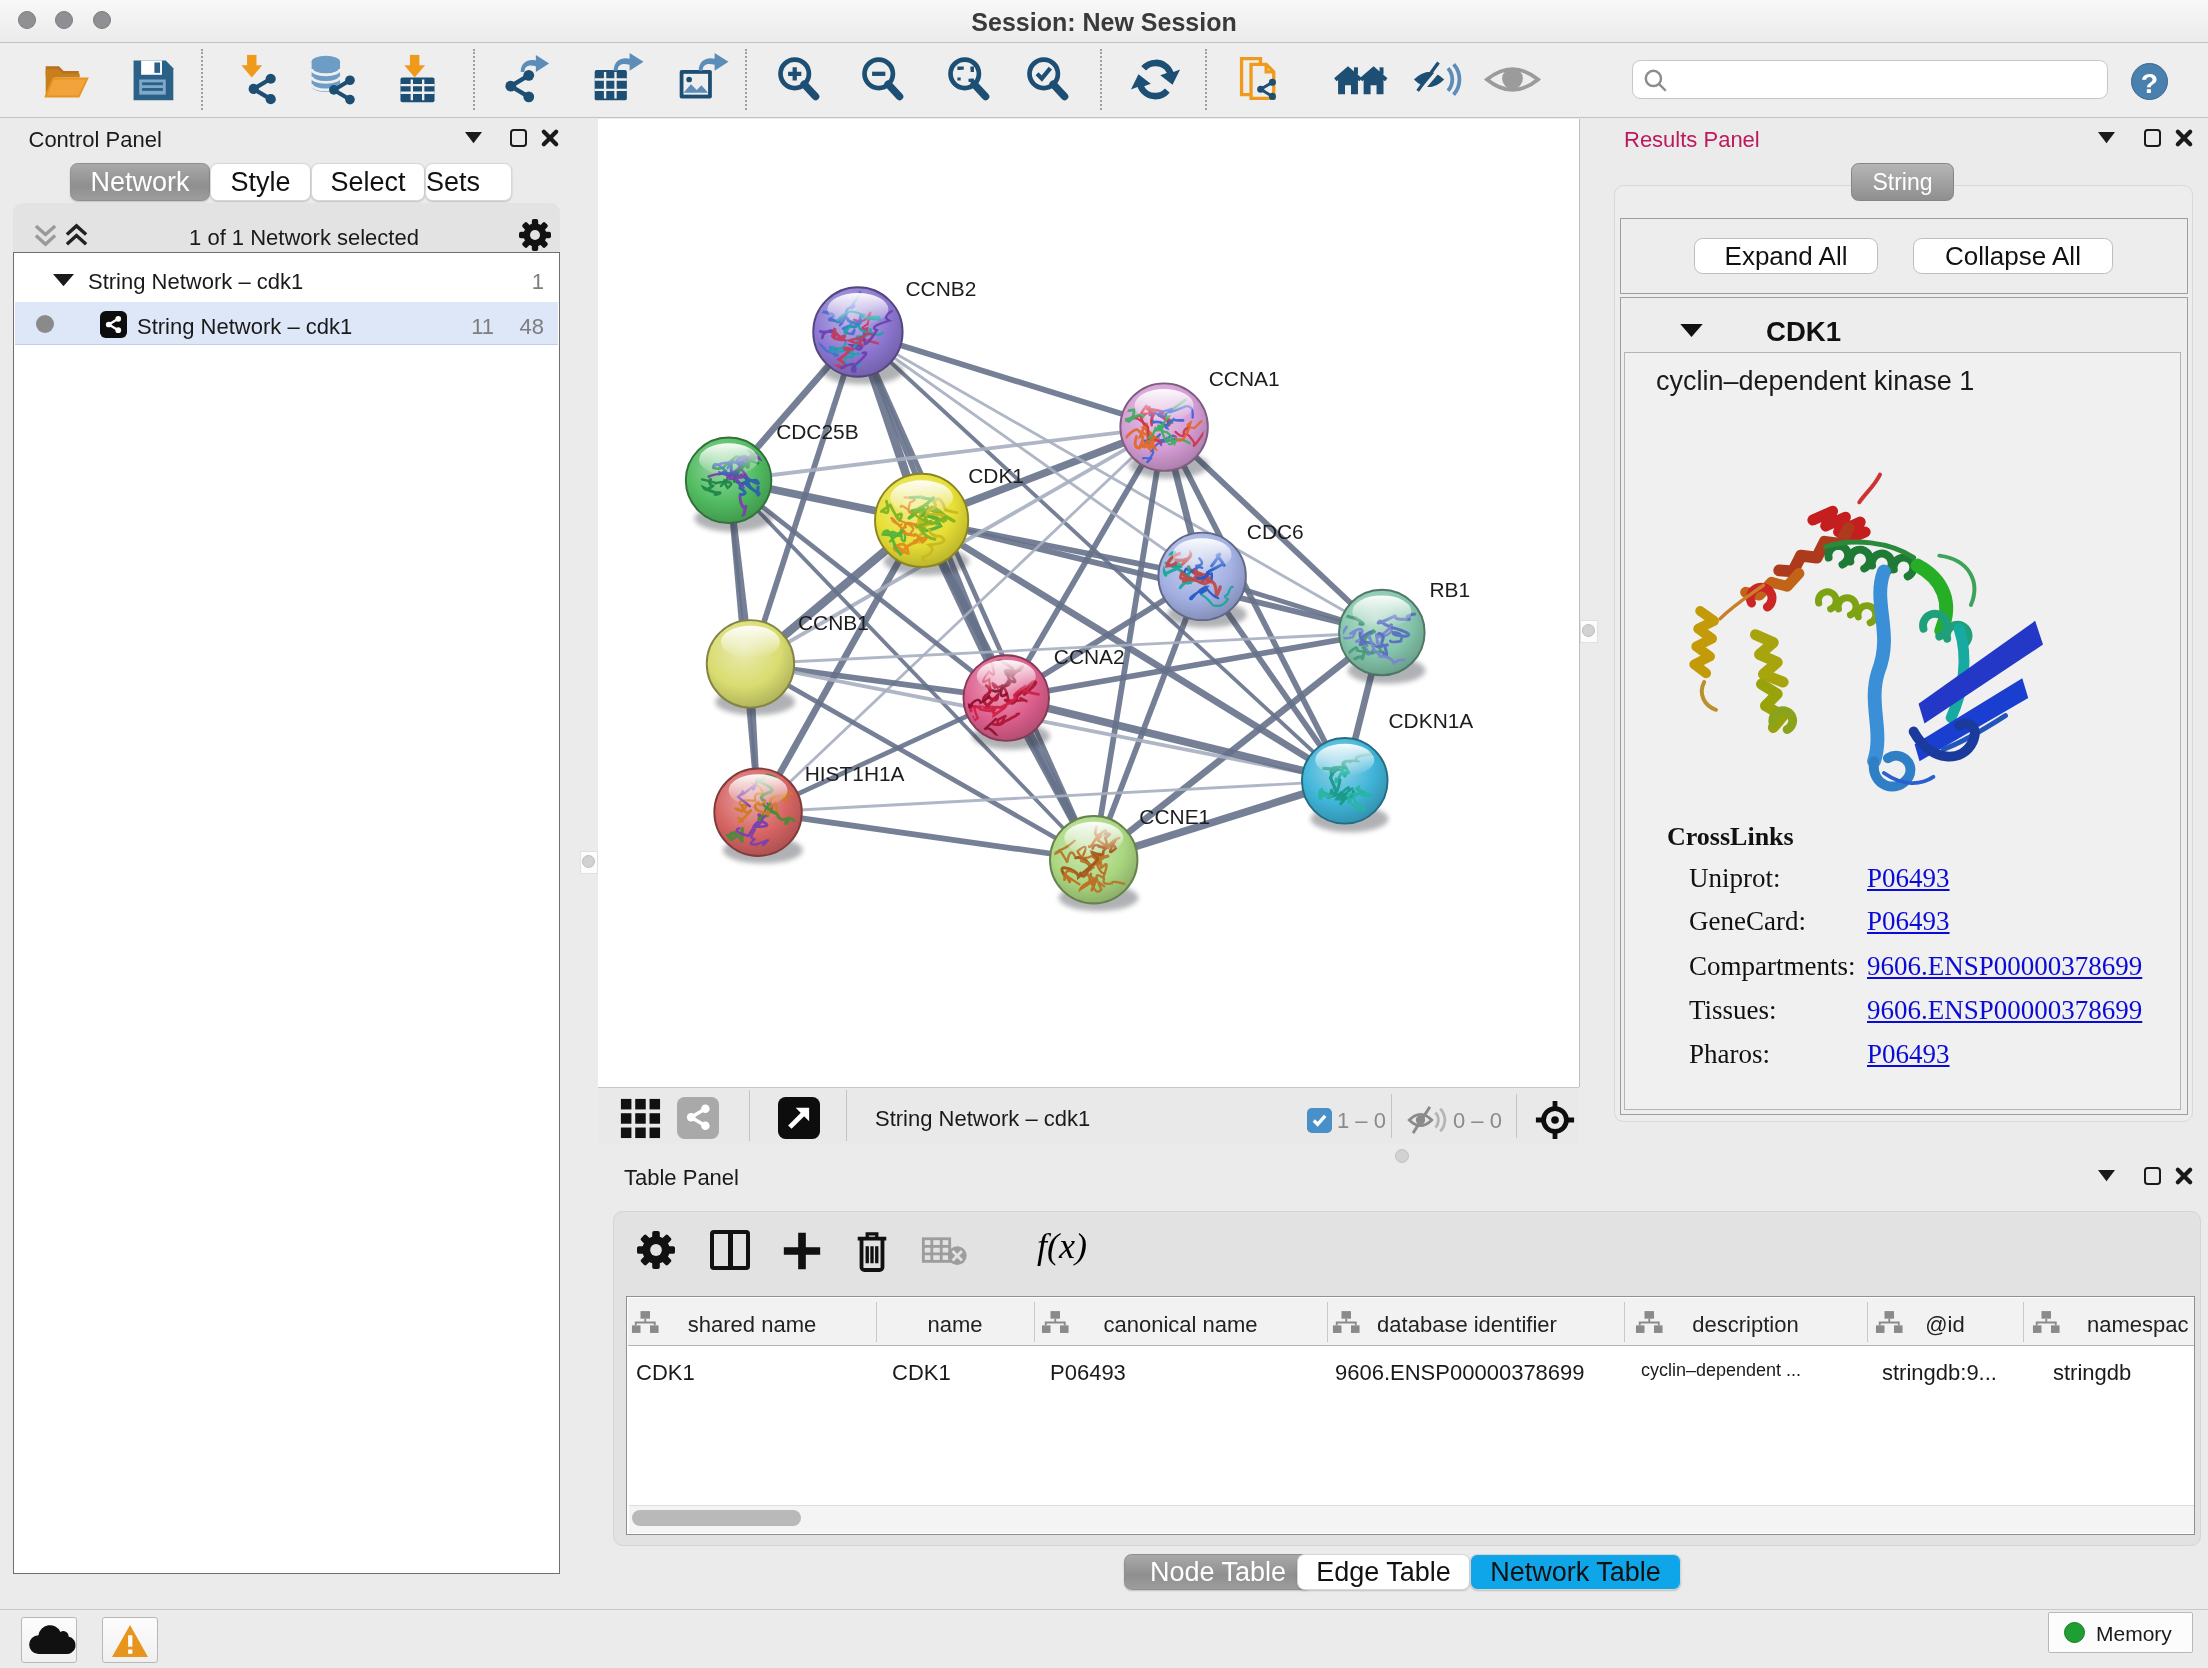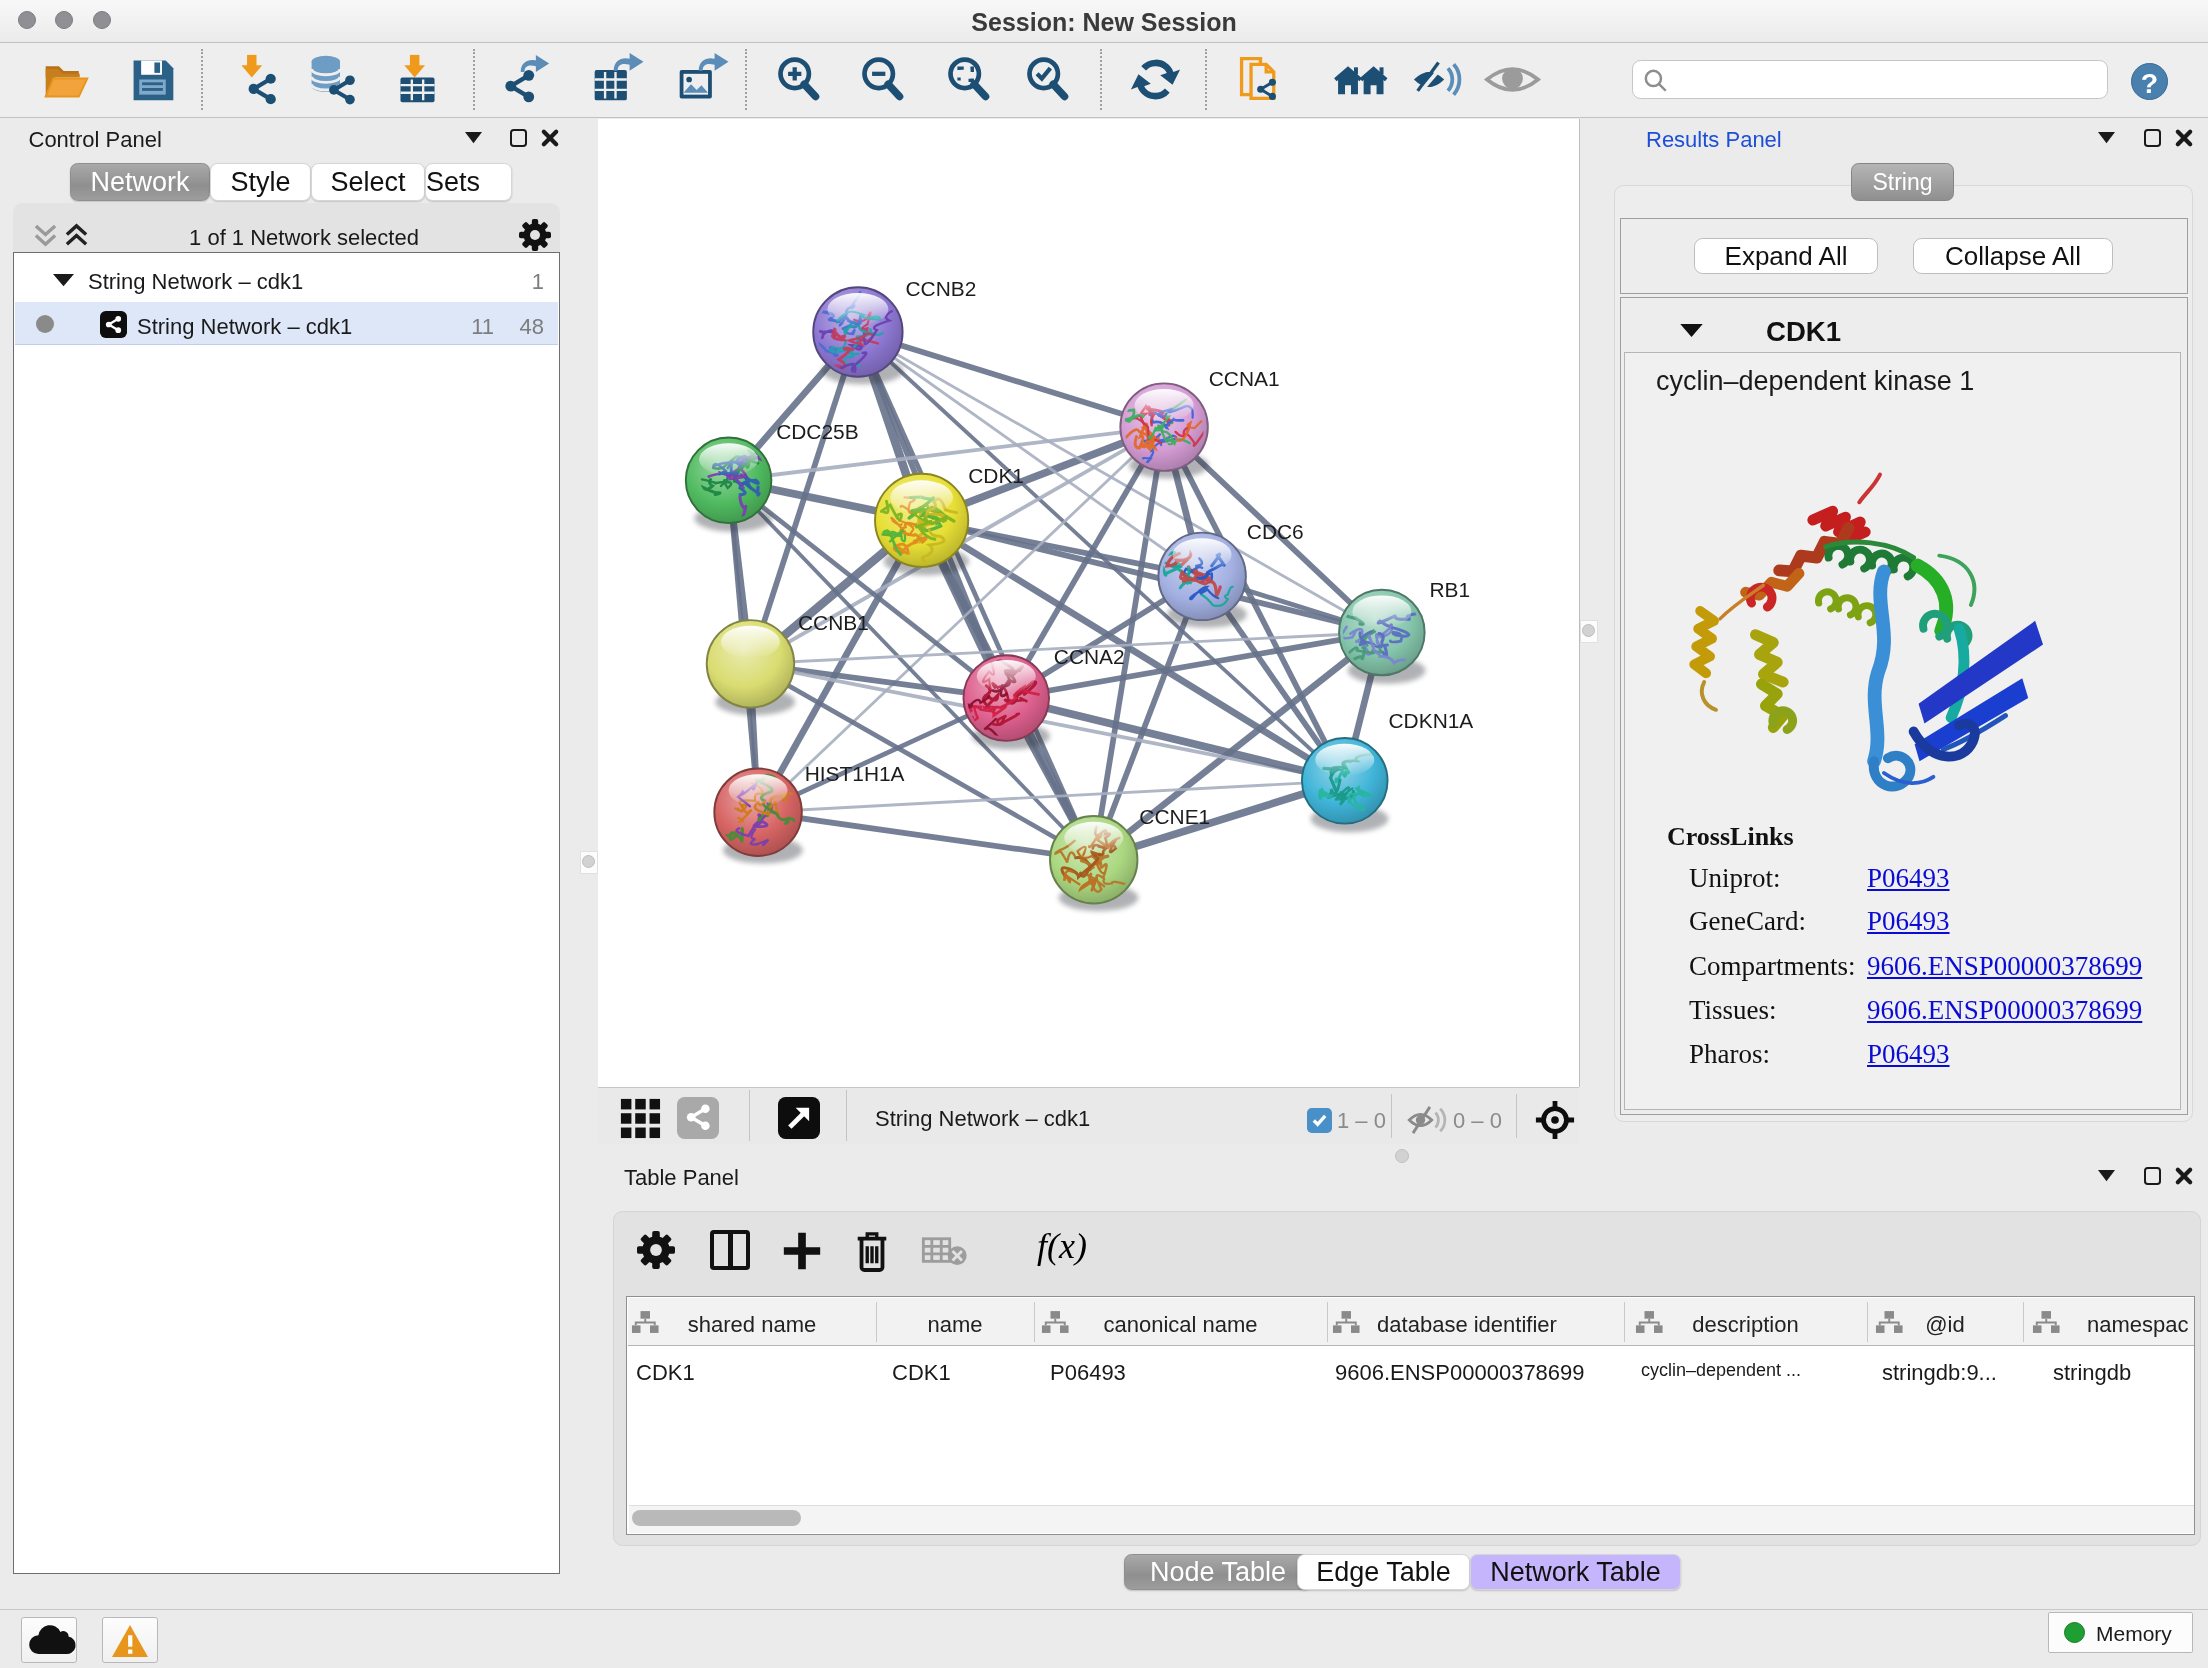--- a/index.html
+++ b/index.html
@@ -649,21 +649,21 @@
 <div class="tx" style="left:1453px;top:1108px;font-size:22px;color:#8a8a8a;font-weight:400;">0 – 0</div>
 <div class="ab" style="left:1516px;top:1094px;width:1px;height:44px;background:#c4c4c4;"></div>
 <svg class="ab" style="left:1534px;top:1099px" width="42" height="42" viewBox="0 0 44 44">
     <circle cx="22" cy="22" r="12" fill="none" stroke="#0d0d0d" stroke-width="5"></circle>
     <path d="M22 2 v10 M22 32 v10 M2 22 h10 M32 22 h10" stroke="#0d0d0d" stroke-width="5"></path>
     <circle cx="22" cy="22" r="4" fill="#0d0d0d"></circle>
   </svg>
 <div class="ab" style="left:1579px;top:119px;width:1px;height:968px;background:#bdbdbd;"></div>
 <div class="ab" style="left:1580px;top:620px;width:18px;height:23px;background:#fcfcfc;border:1px solid #e0e0e0;box-sizing:border-box;"></div>
 <div class="ab" style="left:1582px;top:624px;width:13.3px;height:13.3px;border-radius:50%;background:#d2d2d2;border:1px solid #bdbdbd;box-sizing:border-box;"></div>
-<div class="tx" style="left:1624px;top:127px;font-size:22px;color:#1d4ed8;font-weight:400;margin-left:22px;">Results Panel</div>
+<div class="tx" style="left:1624px;top:127px;font-size:22px;color:#be185d;font-weight:400;">Results Panel</div>
 <svg class="ab" style="left:2098px;top:132px" width="17" height="11.4" viewBox="0 0 18 12">
     <path d="M0 0 h18 l-9 12z" fill="#1a1a1a"></path>
   </svg>
 <div class="ab" style="left:2144px;top:129px;width:17px;height:18px;border:2.4px solid #1a1a1a;box-sizing:border-box;border-radius:3.8px;"></div>
 <svg class="ab" style="left:2175px;top:129px" width="18" height="18" viewBox="0 0 19 19">
     <path d="M3 3 L16 16 M16 3 L3 16" stroke="#1a1a1a" stroke-width="4.5" stroke-linecap="round"></path>
   </svg>
 <div class="ab" style="left:1614px;top:185px;width:579px;height:937px;background:#ededed;border:1px solid #d8d8d8;border-radius:9.5px;box-sizing:border-box;"></div>
 <div class="ab" style="left:1851px;top:163px;width:103px;height:38px;background:linear-gradient(#b5b5b5,#8f8f8f);border:1px solid #858585;border-radius:7.6px;box-sizing:border-box;color:#fff;font-size:23px;text-align:center;line-height:36px;">String</div>
 <div class="ab" style="left:1620px;top:218px;width:568px;height:76px;border:1px solid #9e9e9e;box-sizing:border-box;"></div>
@@ -814,21 +814,21 @@
 <div class="tx" style="left:892px;top:1360px;font-size:22px;color:#1a1a1a;font-weight:400;">CDK1</div>
 <div class="tx" style="left:1050px;top:1360px;font-size:22px;color:#1a1a1a;font-weight:400;">P06493</div>
 <div class="tx" style="left:1335px;top:1360px;font-size:22px;color:#1a1a1a;font-weight:400;">9606.ENSP00000378699</div>
 <div class="tx" style="left:1641px;top:1360px;font-size:18px;color:#1a1a1a;font-weight:400;">cyclin–dependent ...</div>
 <div class="tx" style="left:1882px;top:1360px;font-size:22px;color:#1a1a1a;font-weight:400;">stringdb:9...</div>
 <div class="tx" style="left:2053px;top:1360px;font-size:22px;color:#1a1a1a;font-weight:400;">stringdb</div>
 <div class="ab" style="left:629px;top:1505px;width:1565px;height:27.6px;background:#f4f4f4;border-top:1px solid #ddd;box-sizing:border-box;"></div>
 <div class="ab" style="left:632px;top:1510px;width:169px;height:16px;background:#b9b9b9;border-radius:8.6px;"></div>
 <div class="ab" style="left:1124px;top:1554px;width:188px;height:36px;background:linear-gradient(#a9a9a9,#8f8f8f 60%,#9d9d9d);color:#fff;border:1px solid #8f8f8f;border-radius:7.6px;box-sizing:border-box;font-size:27px;text-align:center;line-height:34px;box-shadow:0 1px 1.9px rgba(0,0,0,0.18);">Node Table</div>
 <div class="ab" style="left:1297px;top:1554px;width:173px;height:36px;background:#fff;color:#111;border:1px solid #d6d6d6;border-radius:7.6px;box-sizing:border-box;font-size:27px;text-align:center;line-height:34px;box-shadow:0 1px 1.9px rgba(0,0,0,0.18);">Edge Table</div>
-<div class="ab" style="left:1470px;top:1554px;width:211px;height:36px;background:#c4b5fd;color:#111;border:1px solid #d6d6d6;border-radius:7.6px;box-sizing:border-box;font-size:27px;text-align:center;line-height:34px;box-shadow:0 1px 1.9px rgba(0,0,0,0.18);">Network Table</div>
+<div class="ab" style="left:1470px;top:1554px;width:211px;height:36px;background:#0ea5e9;color:#111;border:1px solid #d6d6d6;border-radius:7.6px;box-sizing:border-box;font-size:27px;text-align:center;line-height:34px;box-shadow:0 1px 1.9px rgba(0,0,0,0.18);">Network Table</div>
 <div class="ab" style="left:0;top:1609px;width:2208px;height:1px;background:#c9c9c9;"></div>
 <div class="ab" style="left:21px;top:1617px;width:56px;height:46px;background:linear-gradient(#fdfdfd,#f0f0f0);border:1.9px solid #b8b8b8;box-sizing:border-box;border-radius:2.9px;"></div>
 <svg class="ab" style="left:27.6px;top:1624px" width="44" height="32" viewBox="0 0 38 26">
     <path d="M9 25 a8 8 0 0 1 0 -16 a10 10 0 0 1 19 -3 a4.5 4.5 0 0 1 7 4 a7 7 0 0 1 -3 15z" fill="#111"></path>
   </svg>
 <div class="ab" style="left:102px;top:1617px;width:56px;height:46px;background:linear-gradient(#fdfdfd,#f0f0f0);border:1.9px solid #b8b8b8;box-sizing:border-box;border-radius:2.9px;"></div>
 <svg class="ab" style="left:110px;top:1623px" width="40" height="36" viewBox="0 0 42 38">
     <path d="M21 2 L40 36 H2z" fill="#e8951e"></path>
     <rect x="19" y="13" width="4.5" height="12" fill="#fff"></rect>
     <rect x="19" y="28" width="4.5" height="4.5" fill="#fff"></rect>

